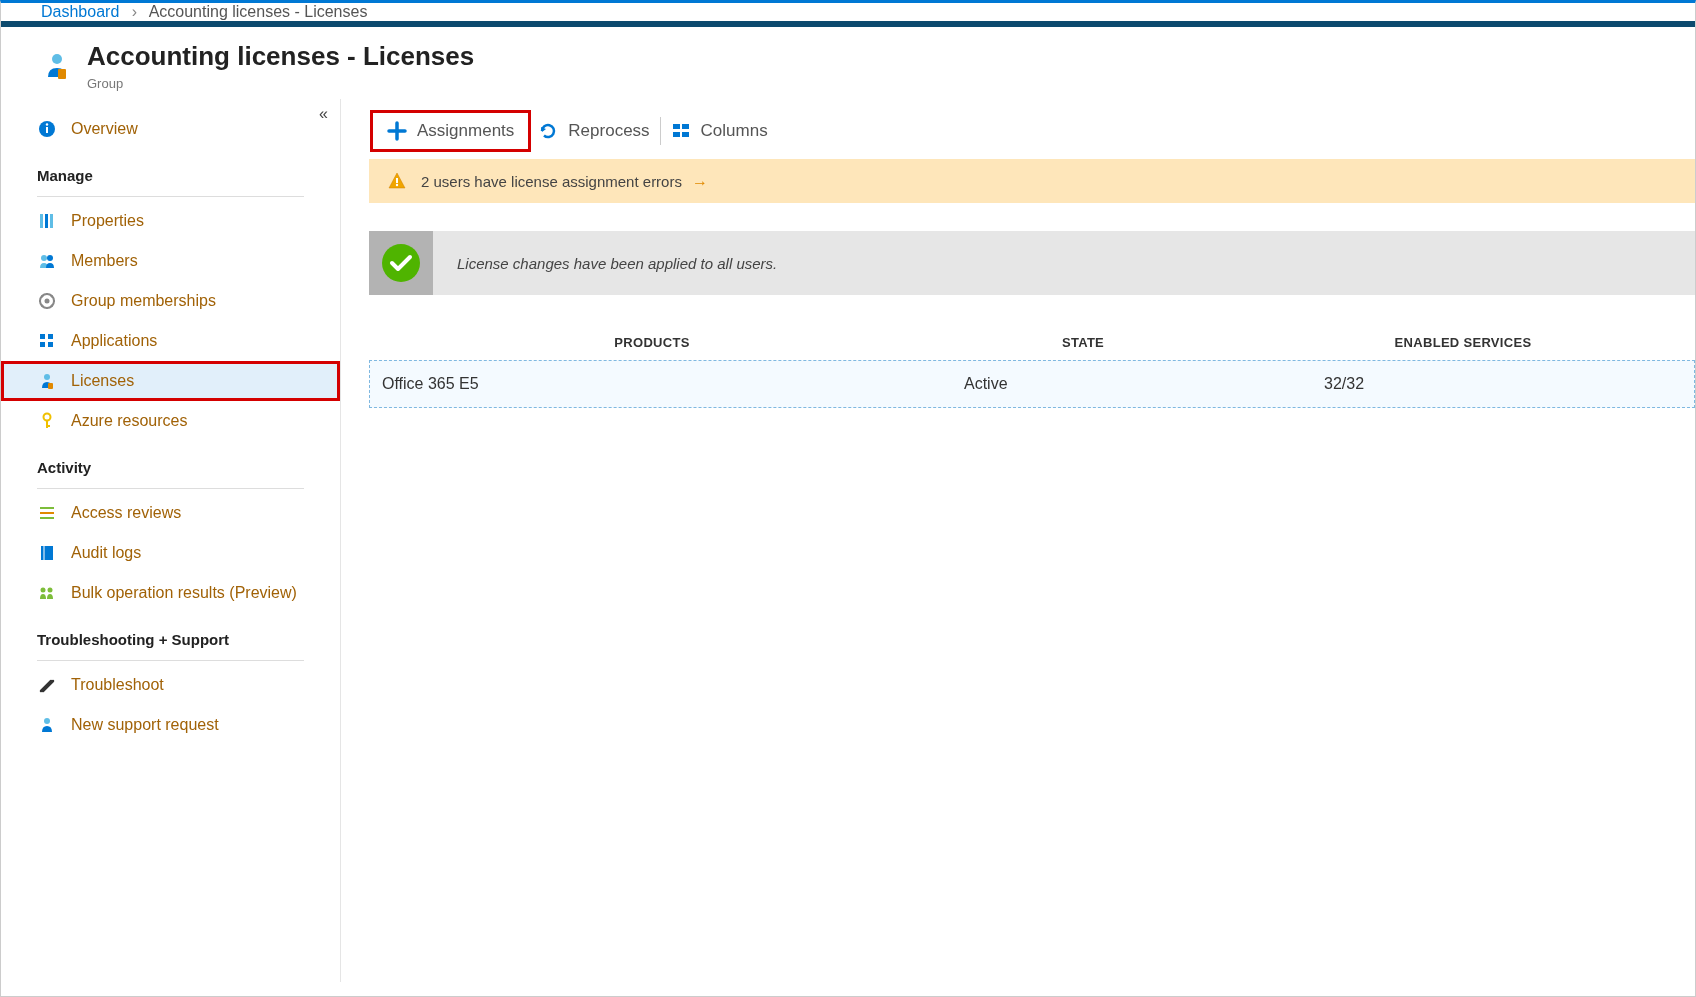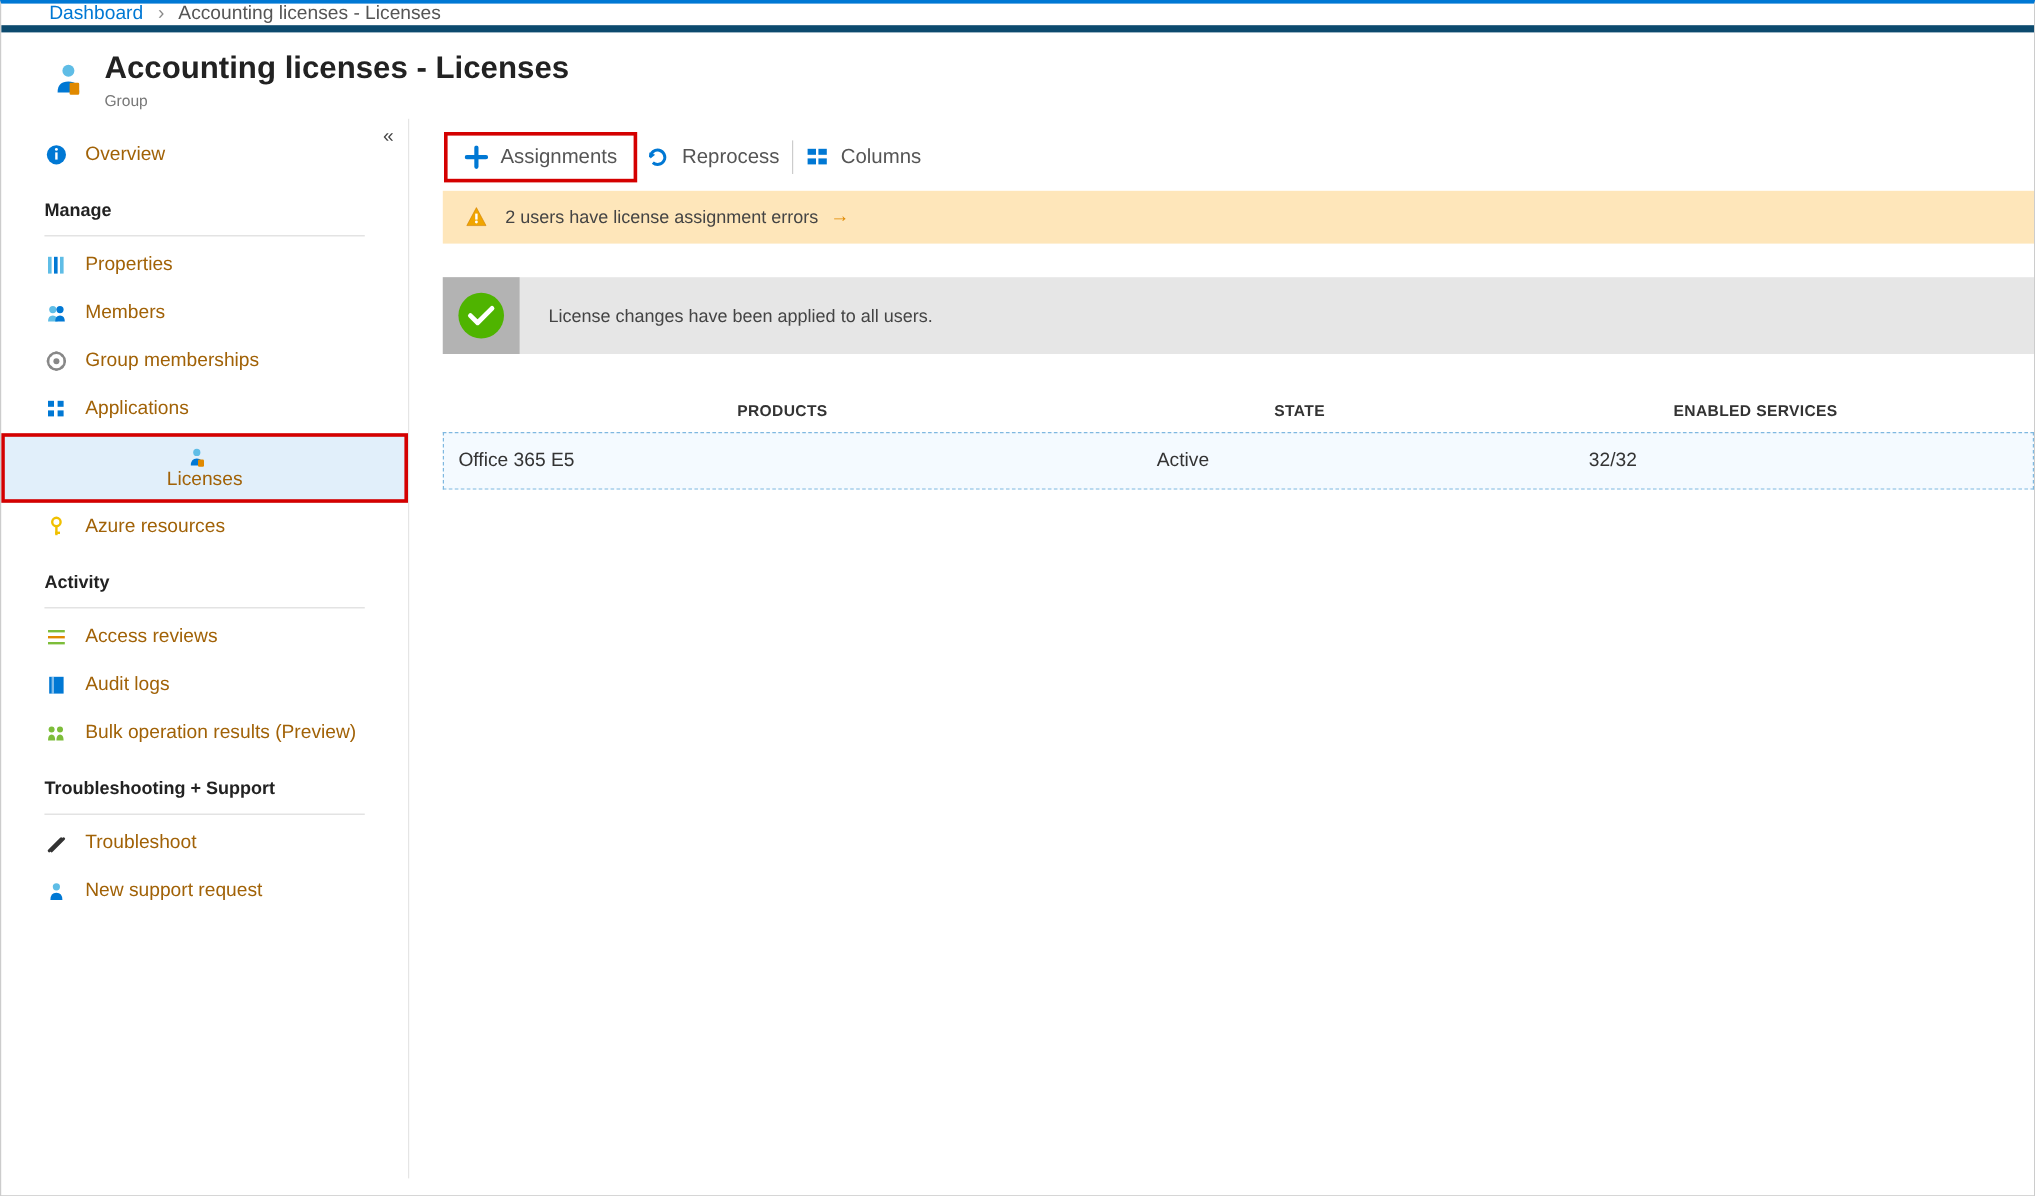--- a/index.html
+++ b/index.html
@@ -83,21 +83,20 @@
 .nav-item .nav-icon {
   width: 20px; height: 20px; margin-right: 14px;
   display: inline-flex; align-items: center; justify-content: center;
 }
 .nav-item.active {
   background: #e1effa;
 }
 .nav-item.highlighted {
   outline: 3px solid #d40000;
   outline-offset: -3px;
-  flex-direction: column;
 }
 
 .main {
   flex: 1;
   display: flex;
   flex-direction: column;
   padding-left: 28px;
 }
 .toolbar {
   display: flex;
@@ -133,20 +132,21 @@
 }
 .warning-banner .warn-icon { margin-right: 14px; }
 .warning-banner .arrow { color: #e08900; margin-left: 10px; font-size: 16px; }
 
 .success-banner {
   background: #e6e6e6;
   margin-top: 28px;
   display: flex;
   align-items: center;
   height: 64px;
+  font-style: italic;
 }
 .success-icon-wrap {
   width: 64px; height: 64px; background: #b3b3b3;
   display: flex; align-items: center; justify-content: center;
 }
 .success-text {
   padding-left: 24px;
   font-size: 15px;
   color: #444;
 }

